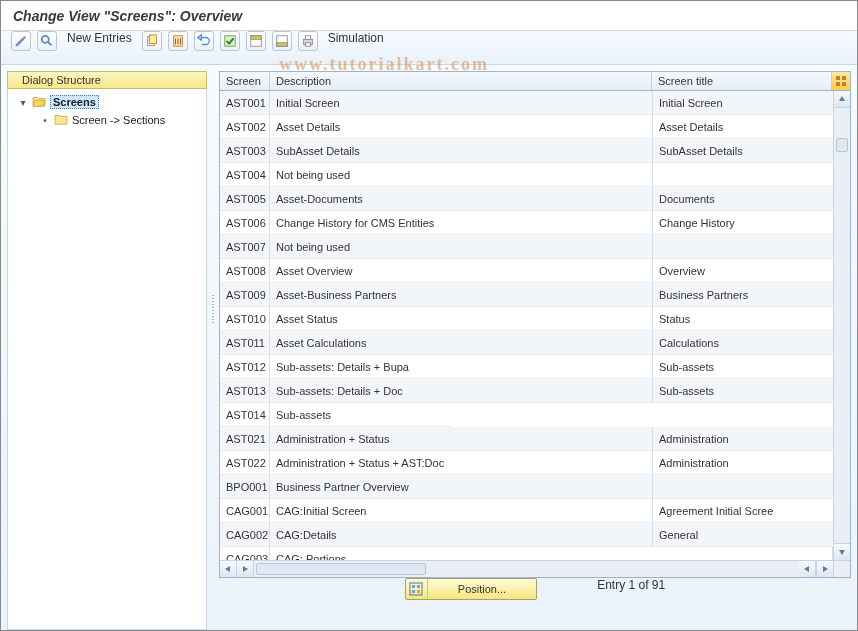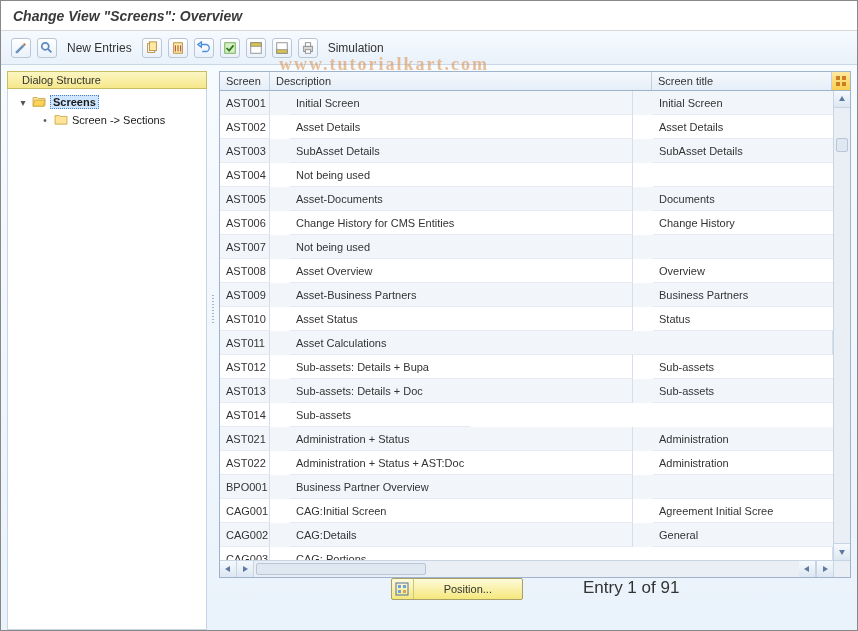--- a/index.html
+++ b/index.html
@@ -5,21 +5,21 @@
     * { box-sizing: border-box; margin: 0; padding: 0; }
     html, body { width: 858px; height: 631px; font-family: Arial, Helvetica, sans-serif; font-size: 11px; color: #1a1a1a; background: #fff; overflow: hidden; }
 
     .page { width: 858px; height: 631px; border: 1px solid #888; display: flex; flex-direction: column; position: relative; }
 
     
     .title-bar { height: 30px; display: flex; align-items: center; padding: 0 12px; background: #fff; border-bottom: 1px solid #d7d7d7; }
     .title-text { font-size: 14px; font-style: italic; font-weight: 700; color: #3a3a3a; }
 
     
-    .toolbar { height: 34px; display: flex; align-items: center; gap: 6px; padding: 0 10px;
+    .toolbar { height: 34px; display: flex; gap: 6px; padding: 0 10px;
       background: linear-gradient(#f5faff, #e9f1fa); border-bottom: 1px solid #c9d6e6; }
     .tbtn { width: 20px; height: 20px; border: 1px solid #b9c6d6; border-radius: 3px;
       background: linear-gradient(#fff,#e9f1fa); display:flex; align-items:center; justify-content:center; cursor:pointer;}
     .tbtn svg { width:14px; height:14px; }
     .toolbar-text { font-size:12px; color:#333; padding:0 4px; }
 
     
     .main { flex:1; display:flex; background: linear-gradient(#f6fbff, #eaf2fb); padding: 6px 6px 0 6px; gap:4px; min-height:0; }
 
     
@@ -39,21 +39,21 @@
     .grid-header { display:flex; background: linear-gradient(#f4f8fc,#e5eef7); border-bottom:1px solid #9fb4cc; flex-shrink:0;}
     .gh { border-right:1px solid #c0cedf; padding:3px 6px; font-size:11px; color:#333; display:flex; align-items:center;}
     .gh.c1 { width: 50px; }
     .gh.c2 { flex:1; }
     .gh.c3 { width: 180px; }
     .gh.settings { width:18px; border-right:none; padding:0; display:flex; align-items:center; justify-content:center; background:linear-gradient(#ffe9a3,#f9cf4e); cursor:pointer;}
     .gh.settings svg { width:12px; height:12px; }
 
     .grid-body { flex:1; overflow:hidden; display:flex; }
     .rows { flex:1; overflow:hidden;}
-    .row { display:flex; height:24px;gap:20px; }
+    .row { display:flex; height:24px; }
     .row:nth-child(odd) { background:#f2f6fb; }
     .row:nth-child(even) { background:#fff; }
     .cell { border-right:1px solid #d5dfeb; border-bottom:1px solid #e4ebf3; padding:0 6px; font-size:11px; color:#333; display:flex; align-items:center; overflow:hidden; white-space:nowrap; text-overflow:ellipsis;}
     .cell.c1 { width:50px;}
     .cell.c2 { flex:1;}
     .cell.c3 { width:180px; border-right:none;}
 
     .vscroll { width:17px; background:#eaeff6; border-left:1px solid #c7d4e4; position:relative; display:flex; flex-direction:column;}
     .v-arrow { height:17px; background:linear-gradient(#f5f9fd,#dde7f2); border-bottom:1px solid #c7d4e4; display:flex; align-items:center; justify-content:center; cursor:pointer;}
     .v-arrow.bottom { border-top:1px solid #c7d4e4; border-bottom:none;}
@@ -67,21 +67,21 @@
     .h-track { flex:1; position:relative;}
     .h-thumb { position:absolute; top:2px; bottom:2px; left:2px; width:170px; background:#dfe7f1; border:1px solid #b7c6d8; border-radius:2px;}
     .h-spacer{ width:17px; border-left:1px solid #c7d4e4;}
     .h-arrow svg{width:8px;height:8px;}
 
     
     .footer { height:52px; display:flex; align-items:flex-start; justify-content:center; gap:60px; }
     .pos-btn { display:flex; align-items:center; border:1px solid #a7a06a; background:linear-gradient(#fefbd9,#f5e77d); height:22px; cursor:pointer; border-radius:2px; }
     .pos-btn .icon{width:22px;height:100%;display:flex;align-items:center;justify-content:center;border-right:1px solid #cfc67a;}
     .pos-btn .lbl{ padding:0 30px; font-size:11px; color:#333;}
-    .entry-text { font-size:17px; color:#333;}
+    .entry-text { font-size:12px; color:#333;}
 
     
     .watermark { position:absolute; top:53px; left:278px; font-size:18px; font-weight:700; letter-spacing:2px; color:rgba(220,140,70,0.55); pointer-events:none; font-family: Georgia, serif;}
 
     
     .splitter { width:4px; background:transparent; cursor:col-resize; position:relative;}
     .splitter::before{ content:''; position:absolute; left:1px; top:40%; width:2px; height:30px; background:repeating-linear-gradient(#9fb4cc 0 1px, transparent 1px 3px);}
   </style>
 </head>
 <body>
@@ -245,20 +245,21 @@
                 <div class="cell c3">Business Partners</div>
               </div>
               <div class="row">
                 <div class="cell c1">AST010</div>
                 <div class="cell c2">Asset Status</div>
                 <div class="cell c3">Status</div>
               </div>
               <div class="row">
                 <div class="cell c1">AST011</div>
                 <div class="cell c2">Asset Calculations</div>
+                <div class="cell c3">Calculations</div>
               </div>
               <div class="row">
                 <div class="cell c1">AST012</div>
                 <div class="cell c2">Sub-assets: Details + Bupa</div>
                 <div class="cell c3">Sub-assets</div>
               </div>
               <div class="row">
                 <div class="cell c1">AST013</div>
                 <div class="cell c2">Sub-assets: Details + Doc</div>
                 <div class="cell c3">Sub-assets</div>

